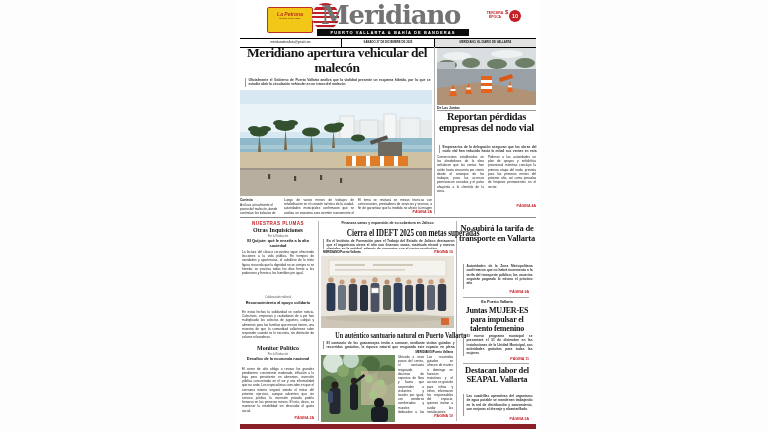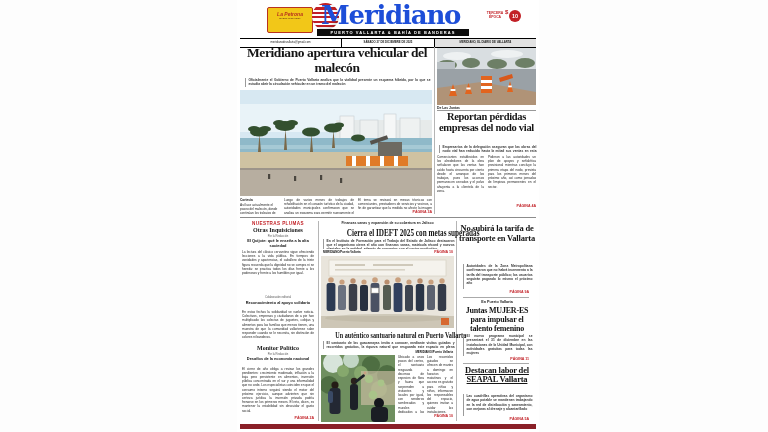--- a/index.html
+++ b/index.html
@@ -13,21 +13,21 @@
   .tinybold{font-family:"Liberation Sans",sans-serif;font-size:3.2px;font-weight:bold;color:#111;}
   .deck{font-family:"Liberation Sans",sans-serif;font-size:3.3px;line-height:1.3;font-weight:bold;
         color:#333;text-align:justify;border-left:1.6px solid #9a9a9a;padding-left:2.5px;overflow:hidden;}
   .pageref{font-family:"Liberation Sans",sans-serif;font-size:3.6px;font-weight:bold;
            color:#c22026;text-align:right;}
   .kicker{font-family:"Liberation Sans",sans-serif;font-weight:bold;color:#222;text-align:center;}
   .byline{font-family:"Liberation Sans",sans-serif;color:#555;text-align:center;font-size:2.7px;}
   .rule-h{background:#8c8c8c;height:1px;}
   .rule-v{background:#b5b5b5;width:1px;}
   .masthead-title{font-family:"DejaVu Serif",serif;font-weight:bold;font-size:26px;
-                  letter-spacing:-1.2px;color:#1d4ed8;white-space:nowrap;}
+                  letter-spacing:-1.2px;color:#737373;white-space:nowrap;}
   .masthead-bar{background:#0d0d0d;color:#fff;font-family:"Liberation Sans",sans-serif;
                 font-weight:bold;font-size:4px;letter-spacing:1.1px;text-align:center;line-height:7px;}
   .globe{border-radius:50%;background:repeating-linear-gradient(180deg,#c22026 0 2.2px,#ffffff 2.2px 4.4px);
          box-shadow:inset -2px -2px 3px rgba(0,0,0,.15);}
   .edition{color:#c22026;font-family:"Liberation Sans",sans-serif;font-weight:bold;font-size:3.4px;
            line-height:1.25;text-align:center;}
   .price-circle{border-radius:50%;background:#c22026;color:#fff;font-family:"Liberation Sans",sans-serif;
                 font-weight:bold;font-size:5.5px;text-align:center;line-height:12px;width:12px;height:12px;}
   .price-sym{color:#c22026;font-weight:bold;font-family:"Liberation Sans",sans-serif;font-size:6px;}
   .petrona{background:#f2c718;border:1px solid #b8321f;border-radius:2px;color:#b8321f;
@@ -292,20 +292,20 @@
   <div class="abs deck" style="left:226px;top:264px;width:66px;height:25px;">Autoridades de la Zona Metropolitana confirmaron que no habrá incremento a la tarifa del transporte público; los usuarios seguirán pagando lo mismo el próximo año</div>
   <div class="abs pageref" style="left:226px;top:290px;width:66px;">PÁGINA 9A</div>
   <div class="abs rule-h" style="left:226px;top:297px;width:66px;background:#aaa;"></div>
 
   <div class="abs kicker" style="left:222px;top:300px;width:76px;font-size:3.7px;">En Puerto Vallarta</div>
   <div class="abs serifbold rail-headline" style="left:222px;top:305.5px;width:76px;font-size:8px;line-height:9px;">Juntas MUJER-ES para impulsar el talento femenino</div>
   <div class="abs deck" style="left:226px;top:334px;width:66px;height:22px;">El nuevo programa municipal se presentará el 31 de diciembre en las instalaciones de la Unidad Municipal, con actividades gratuitas para todas las mujeres</div>
   <div class="abs pageref" style="left:226px;top:356.5px;width:66px;">PÁGINA 11</div>
   <div class="abs rule-h" style="left:226px;top:362.5px;width:66px;background:#aaa;"></div>
 
-  <div class="abs serifbold rail-headline" style="left:222px;top:365.5px;width:76px;font-size:8.5px;line-height:9.5px;text-decoration:underline;">Destacan labor del SEAPAL Vallarta</div>
+  <div class="abs serifbold rail-headline" style="left:222px;top:365.5px;width:76px;font-size:8.5px;line-height:9.5px;">Destacan labor del SEAPAL Vallarta</div>
   <div class="abs deck" style="left:226px;top:394px;width:66px;height:22px;">Las cuadrillas operativas del organismo de agua potable se mantienen trabajando en la red de distribución y saneamiento, con mejoras al drenaje y alcantarillado</div>
   <div class="abs pageref" style="left:226px;top:416.5px;width:66px;">PÁGINA 5A</div>
 
   <div class="abs bottom-bar" style="left:3px;top:424px;width:296px;height:5px;"></div>
 
  </div>
 </div>
 
 </body></html>

